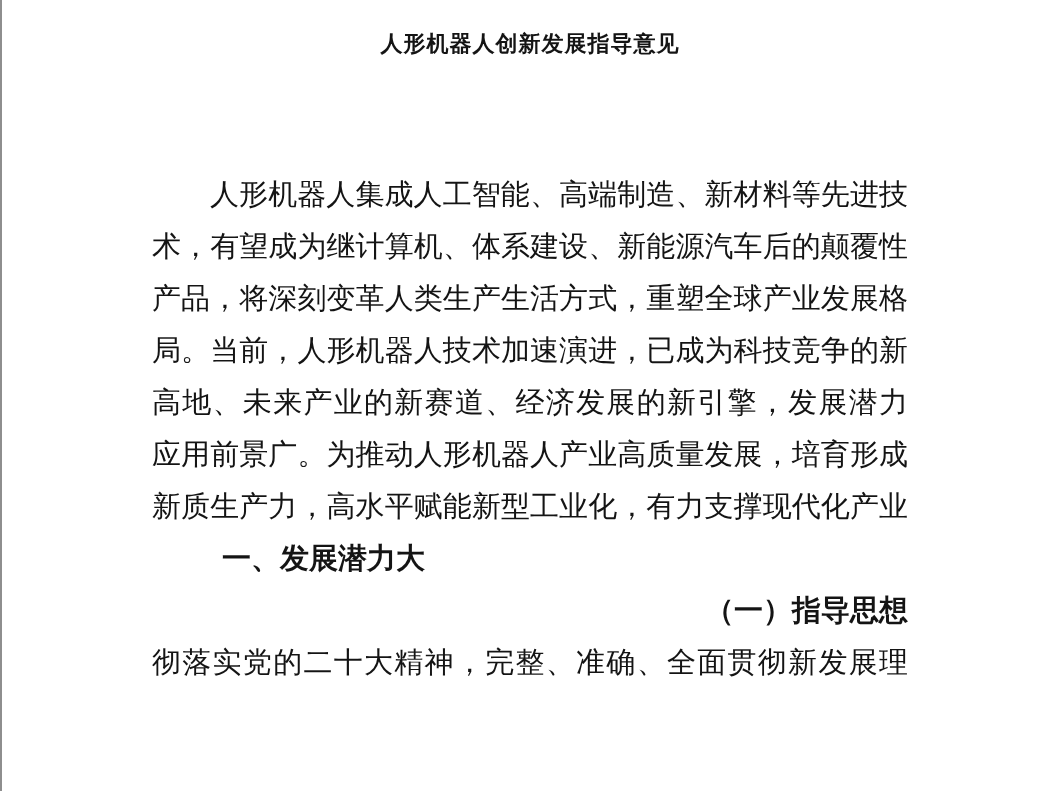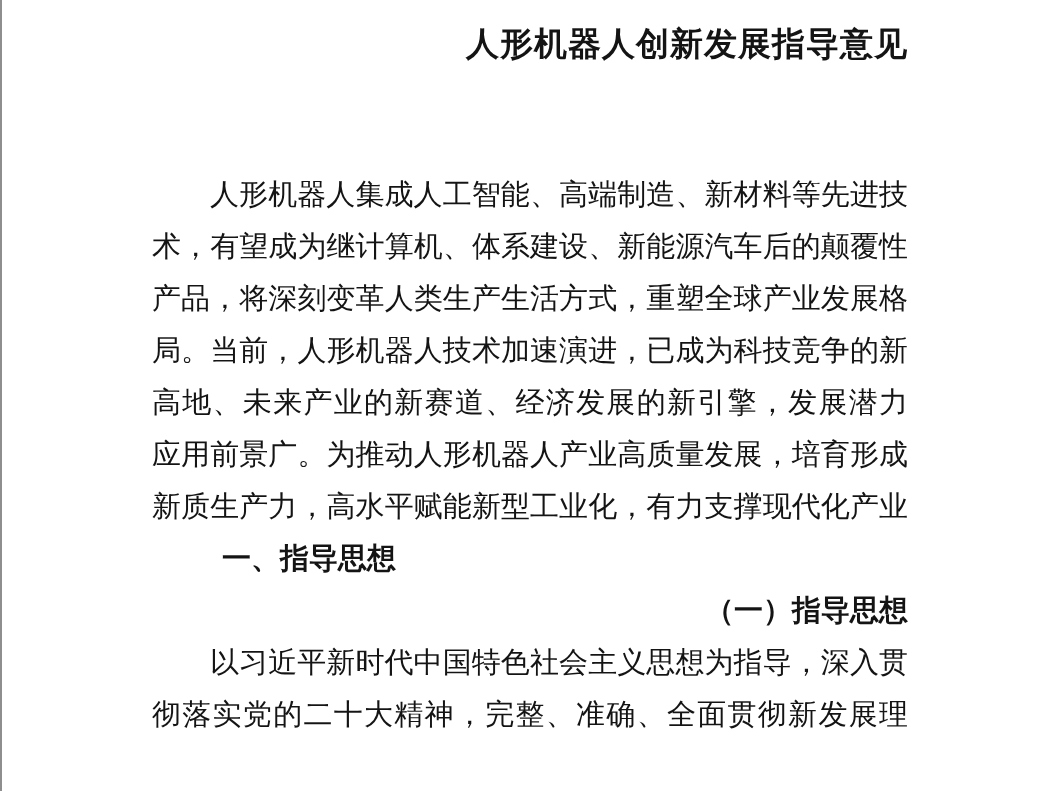--- a/index.html
+++ b/index.html
@@ -22,22 +22,22 @@
     top: 0;
     width: 2px;
     height: 791px;
     background: #8e8e8e;
   }
   .doc-title {
     position: absolute;
     left: 152px;
     top: 20px;
     width: 756px;
-    text-align: right;
-    font-size: 33px;
+    text-align: center;
+    font-size: 22px;
     font-weight: bold;
     letter-spacing: 1px;
     line-height: 48px;
   }
   .content {
     position: absolute;
     left: 152px;
     top: 168px;
     width: 756px;
     font-size: 29px;
@@ -76,18 +76,17 @@
   <div class="doc-title">人形机器人创新发展指导意见</div>
 
   <div class="content">
     <div class="line jf ind">人形机器人集成人工智能、高端制造、新材料等先进技</div>
     <div class="line jf">术，有望成为继计算机、体系建设、新能源汽车后的颠覆性</div>
     <div class="line jf">产品，将深刻变革人类生产生活方式，重塑全球产业发展格</div>
     <div class="line jf">局。当前，人形机器人技术加速演进，已成为科技竞争的新</div>
     <div class="line jf">高地、未来产业的新赛道、经济发展的新引擎，发展潜力大、</div>
     <div class="line jf">应用前景广。为推动人形机器人产业高质量发展，培育形成</div>
     <div class="line jf">新质生产力，高水平赋能新型工业化，有力支撑现代化产业</div>
-    <div class="line h1">一、指导思想</div>
+    <div class="line h1">一、发展潜力大</div>
     <div class="line h2">（一）指导思想</div>
-    <div class="line jf ind">以习近平新时代中国特色社会主义思想为指导，深入贯</div>
     <div class="line jf">彻落实党的二十大精神，完整、准确、全面贯彻新发展理念，</div>
   </div>
 </div>
 
 </body></html>

